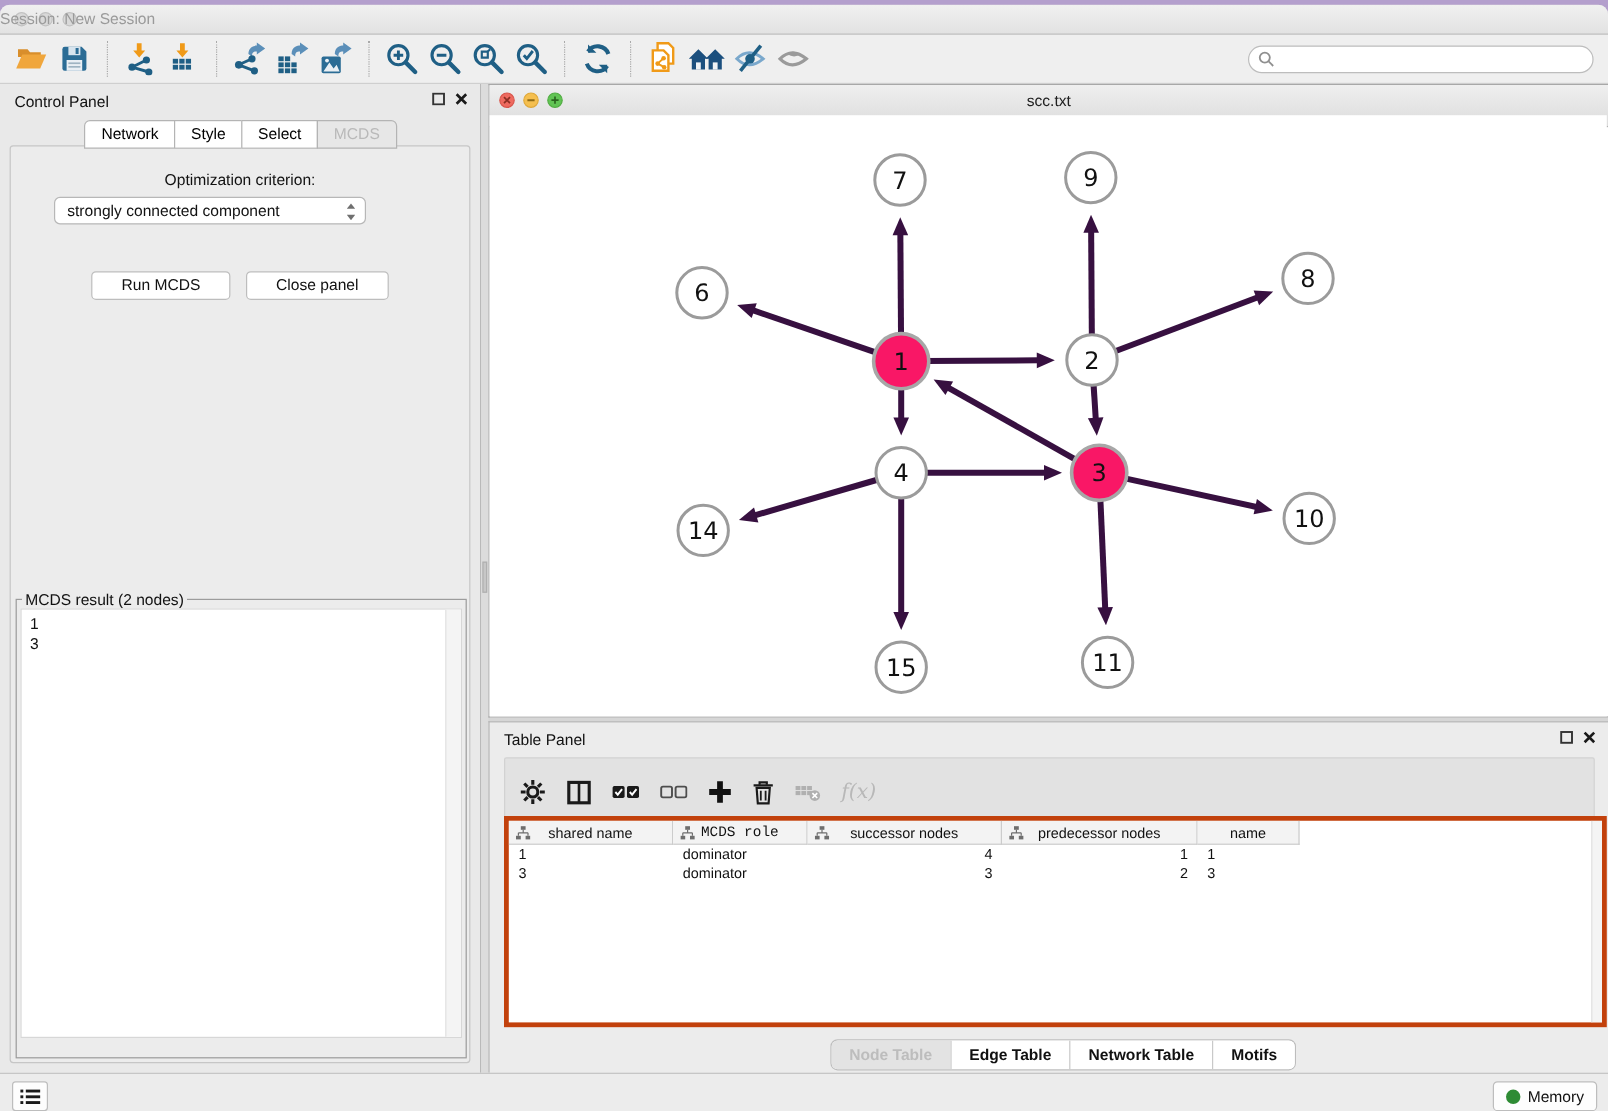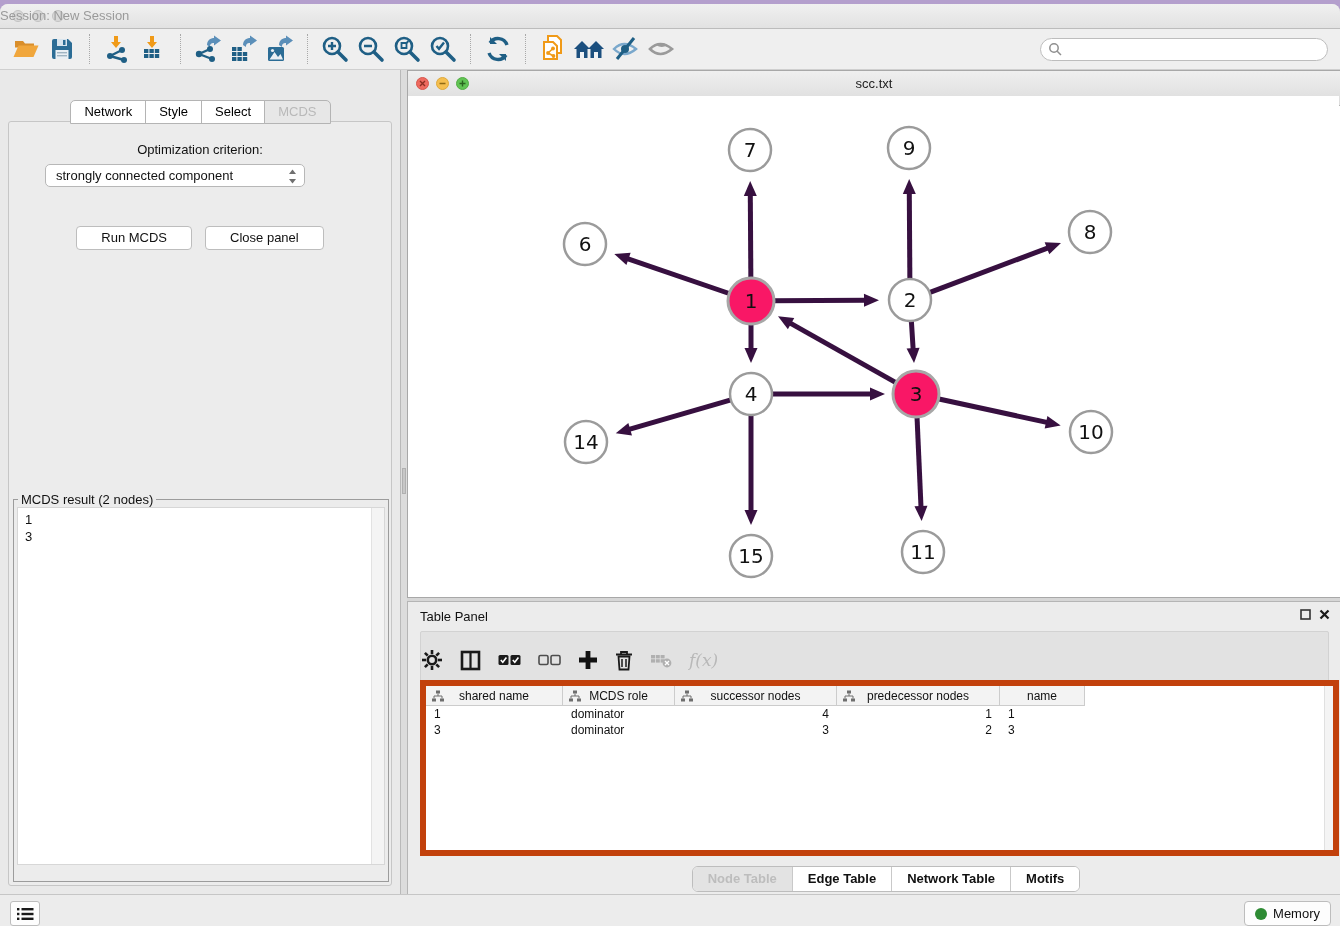--- a/index.html
+++ b/index.html
@@ -83,23 +83,23 @@
   .light.green { background:#61c454; border:1px solid #52ad43; left:48px; }
   .net-canvas { position:absolute; left:0; top:25px; width:931px; height:501px; background:#fff; }
   .net-grip { position:absolute; left:455px; bottom:1px; width:12px; height:5px; background:#dadada;
               border:1px solid #bdbdbd; }
 
   
   .table-panel { position:absolute; left:0; top:531px; width:933px; height:293px; background:#ececec;
                  border-top:1px solid #b5b5b5; border-left:1px solid #b5b5b5; }
   .tp-toolbar { position:absolute; left:12px; top:29px; width:909px; height:58px; background:#e2e2e2;
                 border:1px solid #d2d2d2; border-radius:2px; display:flex; align-items:center;
-                gap:17px; }
+                gap:17px; padding-left:12px; }
   .tp-table { position:absolute; left:12px; top:78px; width:919px; height:176px; background:#fff;
-              border:6px solid #c2410c; overflow:hidden; }
+              border:4px solid #c2410c; overflow:hidden; }
   .tp-header { display:flex; height:20px; background:#fff; }
   .tp-hcell { background:#f3f3f3; border-right:1px solid #cccccc; border-bottom:1px solid #cccccc;
               display:flex; align-items:center; justify-content:center; gap:5px;
               font-size:12px; color:#111; position:relative; }
   .tp-hcell .hicon { position:absolute; left:6px; top:4px; }
   .tp-row { display:flex; height:16px; }
   .tp-cell { font-size:12px; color:#111; line-height:16px; padding:0 8px; overflow:hidden; }
   .tp-scroll { position:absolute; right:0; top:0; bottom:0; width:9px; background:#f4f4f4;
                border-left:1px solid #e0e0e0; }
   .bt-tabs { position:absolute; left:0; right:0; top:264px; display:flex; justify-content:center;padding-left:24px; }
@@ -281,20 +281,31 @@
         <circle cx="6" cy="6" r="4.2" fill="none" stroke="#8f8f8f" stroke-width="1.5"></circle>
         <line x1="9.2" y1="9.2" x2="13" y2="13" stroke="#8f8f8f" stroke-width="1.5"></line>
       </svg>
       <input type="text" value="" style="">
     </div>
   </div>
 
   <div class="main">
 
     <div class="control-panel">
+      <div class="panel-head">
+        <span class="ph-title">Control Panel</span>
+        <span class="ph-icons">
+          <svg width="11" height="11" viewBox="0 0 11 11">
+            <rect x="1" y="1" width="9" height="9" fill="none" stroke="#333" stroke-width="1.6"></rect>
+          </svg>
+          <svg width="11" height="11" viewBox="0 0 11 11">
+            <path d="M1.5 1.5 L9.5 9.5 M9.5 1.5 L1.5 9.5" stroke="#1a1a1a" stroke-width="2.2"></path>
+          </svg>
+        </span>
+      </div>
       <div class="cp-tabs">
           <div class="cp-tab">Network</div>
           <div class="cp-tab">Style</div>
           <div class="cp-tab">Select</div>
           <div class="cp-tab active">MCDS</div>
         </div>
       <div class="cp-content">
         <div class="opt-label">Optimization criterion:</div>
         <div class="criterion">
           <span>strongly connected component</span>
@@ -521,21 +532,21 @@
           <div class="tp-header">
               <div class="tp-hcell" style="width: 137px;">
                 <svg width="12" height="12" viewBox="0 0 12 12" class="hicon">
                   <rect x="4" y="0.5" width="4" height="3" fill="#6e6e6e"></rect>
                   <path d="M6 3.5 v2.5 M2 6 h8 M2 6 v2.5 M10 6 v2.5" stroke="#6e6e6e" stroke-width="1" fill="none"></path>
                   <rect x="0" y="8.5" width="4" height="3" fill="#6e6e6e"></rect>
                   <rect x="8" y="8.5" width="4" height="3" fill="#6e6e6e"></rect>
                 </svg>
                 <span>shared name</span>
               </div>
-              <div class="tp-hcell" style="width: 112px;">
+              <div class="tp-hcell" style="width: 112px; font-family: Liberation Mono, monospace;">
                 <svg width="12" height="12" viewBox="0 0 12 12" class="hicon">
                   <rect x="4" y="0.5" width="4" height="3" fill="#6e6e6e"></rect>
                   <path d="M6 3.5 v2.5 M2 6 h8 M2 6 v2.5 M10 6 v2.5" stroke="#6e6e6e" stroke-width="1" fill="none"></path>
                   <rect x="0" y="8.5" width="4" height="3" fill="#6e6e6e"></rect>
                   <rect x="8" y="8.5" width="4" height="3" fill="#6e6e6e"></rect>
                 </svg>
                 <span>MCDS role</span>
               </div>
               <div class="tp-hcell" style="width: 162px;">
                 <svg width="12" height="12" viewBox="0 0 12 12" class="hicon">

